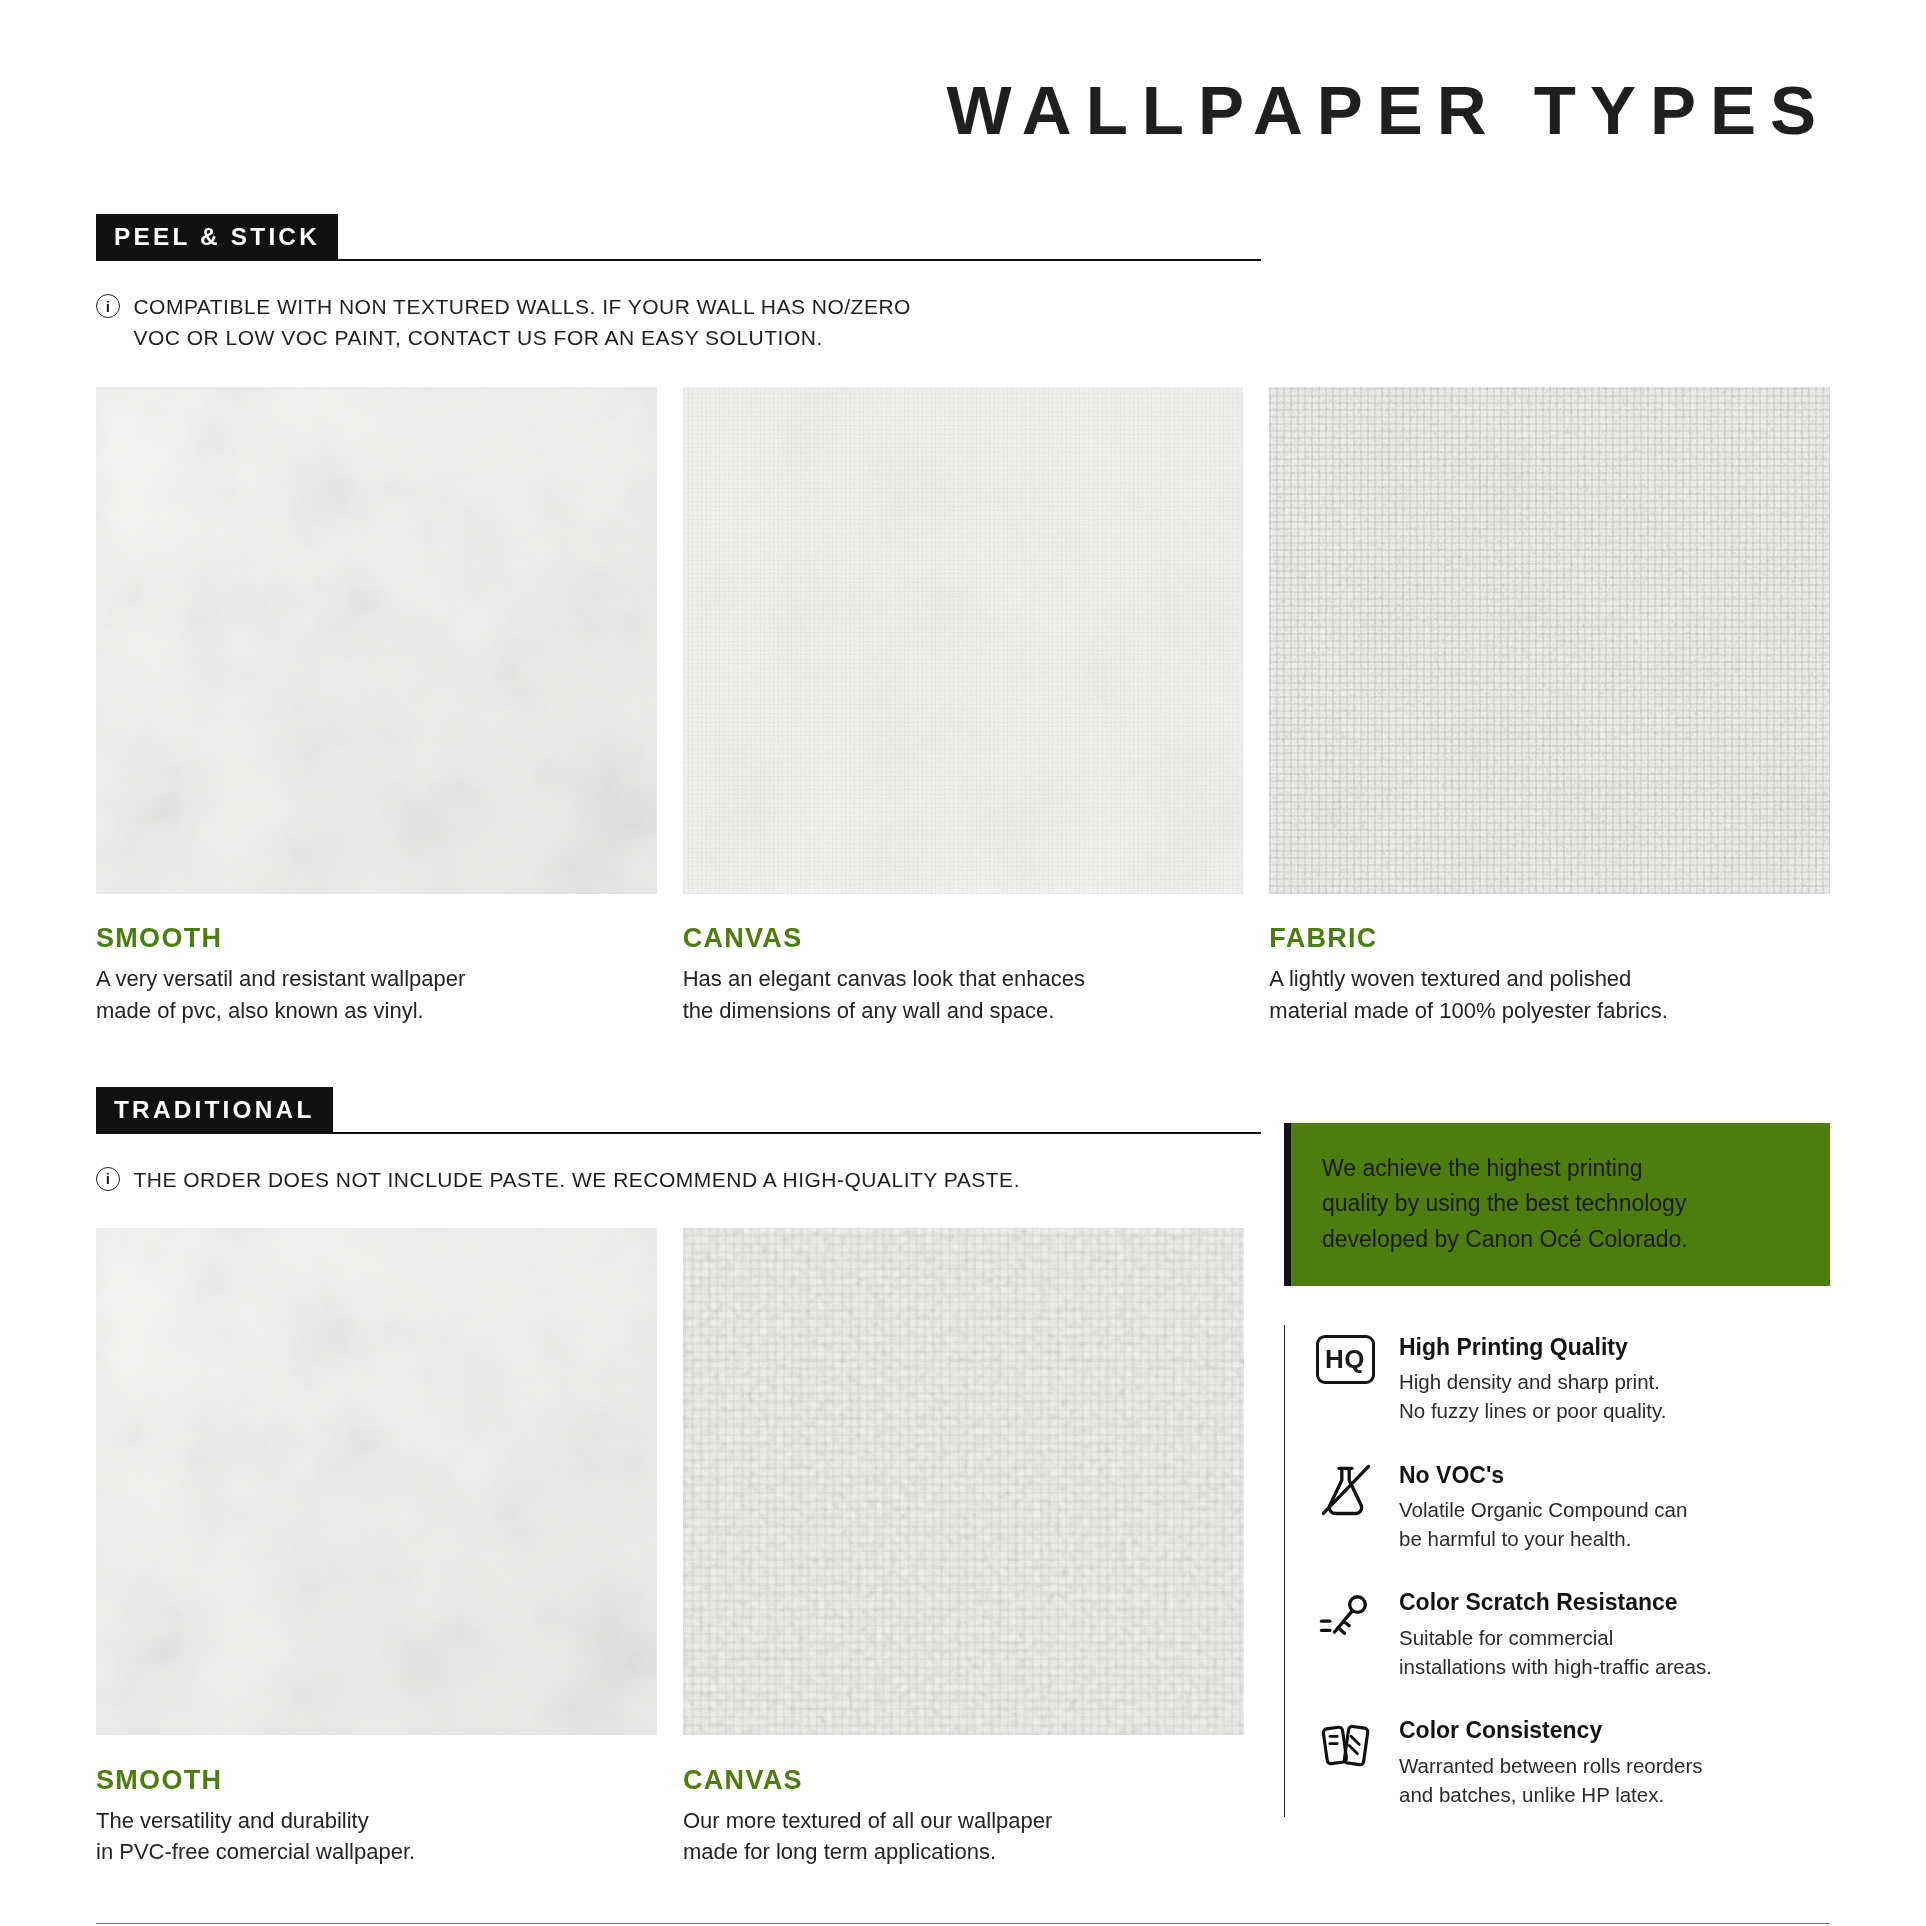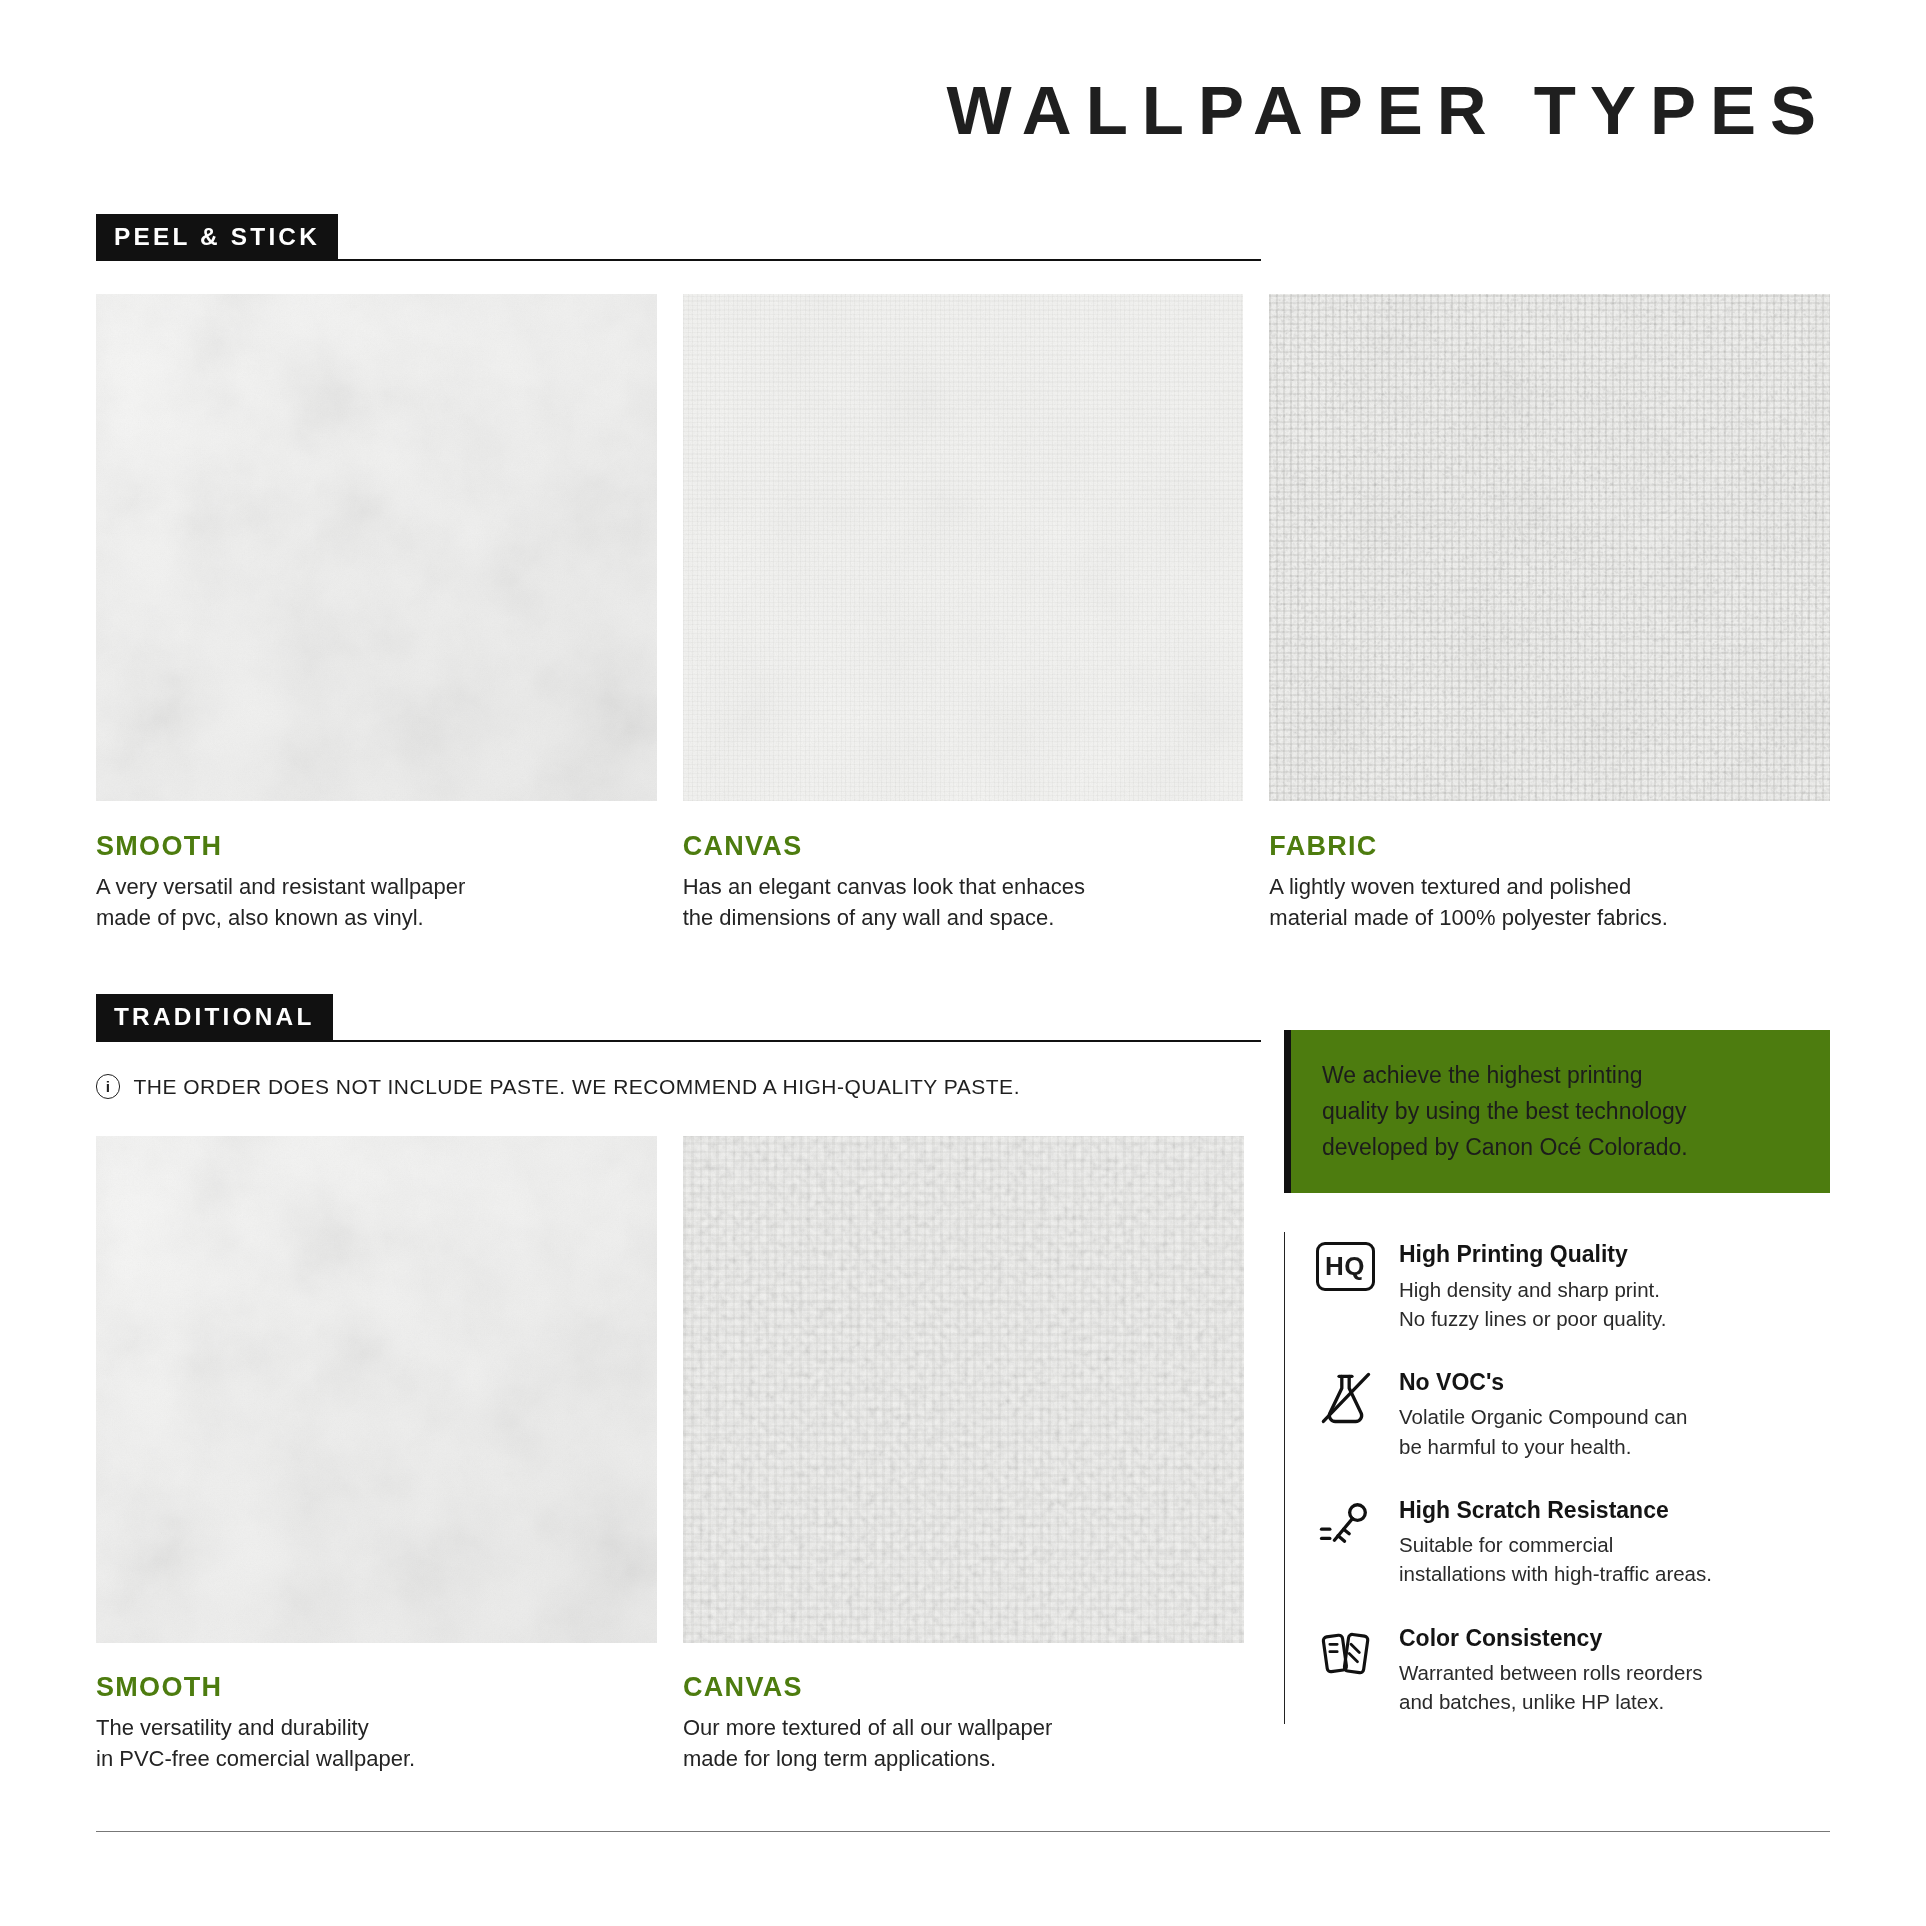--- a/index.html
+++ b/index.html
@@ -82,20 +82,25 @@
 <div class="page">
 
   <h1 class="title">WALLPAPER TYPES</h1>
 
   <section>
     <div class="section-header">
       <span class="section-label">PEEL &amp; STICK</span>
       <span class="header-line"></span>
     </div>
 
+    <div class="note">
+      <span class="info-dot"></span>
+      <span class="note-text">COMPATIBLE WITH NON TEXTURED WALLS. IF YOUR WALL HAS NO/ZERO
+VOC OR LOW VOC PAINT, CONTACT US FOR AN EASY SOLUTION.</span>
+    </div>
 
     <div class="swatch-grid">
 
       <figure class="card">
         <div class="swatch tex-smooth">
           <svg class="texlayer" preserveAspectRatio="none" viewBox="0 0 873.328 790" width="561" height="507">
             <rect width="100%" height="100%" filter="url(#f-soft)" opacity="0.20"></rect>
             <rect width="100%" height="100%" filter="url(#f-fine)" opacity="0.05"></rect>
           </svg>
         </div>
@@ -218,21 +223,21 @@
                 <circle cx="45" cy="18" r="8.5"></circle>
                 <path d="M39.5 24.5 L20 48"></path>
                 <path d="M24 43 l7 6"></path>
                 <path d="M30 36 l6 5"></path>
                 <path d="M6 36 h9"></path>
                 <path d="M6 46 h9"></path>
               </g>
             </svg>
           </span>
           <div>
-            <h4>High Scratch Resistance</h4>
+            <h4>Color Scratch Resistance</h4>
             <p>Suitable for commercial
 installations with high-traffic areas.</p>
           </div>
         </div>
 
         <div class="feature">
           <span class="feature-icon">
             <svg viewBox="0 0 64 64">
               <g fill="none" stroke="#111" stroke-width="3.4" stroke-linecap="round" stroke-linejoin="round">
                 <rect x="10" y="13" width="21" height="38" rx="4" transform="rotate(-8 20 32)"></rect>

